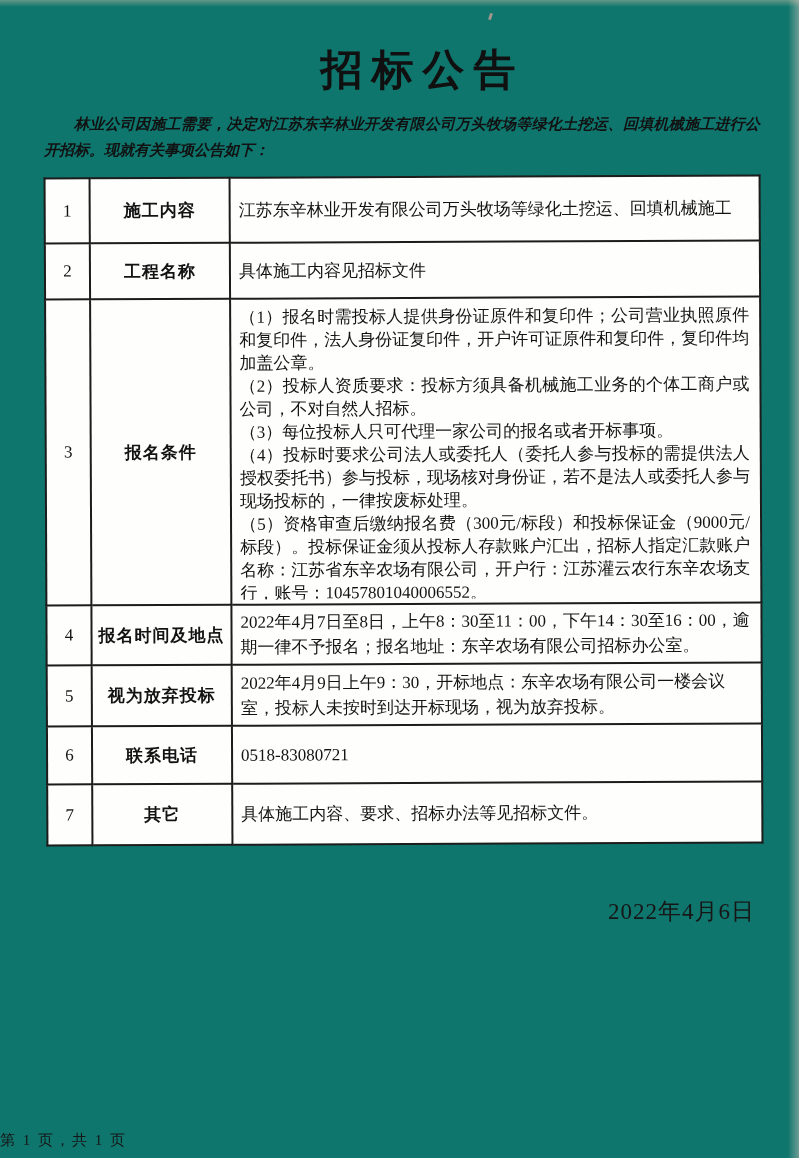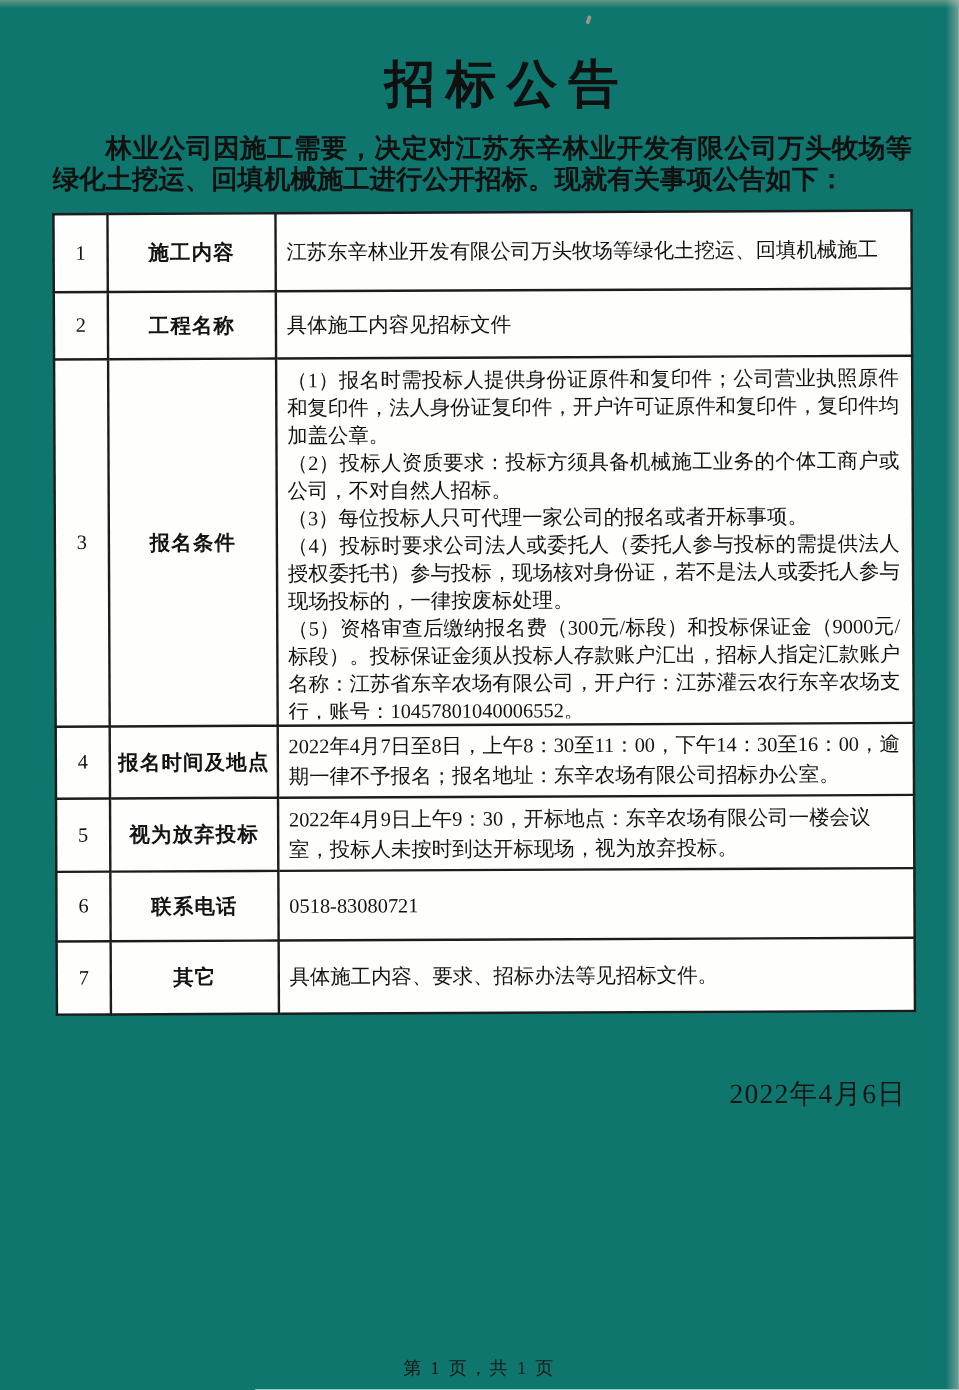--- a/index.html
+++ b/index.html
@@ -30,22 +30,22 @@
   .title {
     position:absolute; top:42px; left:23px; width:799px;
     text-align:center;
     font-size:42px; font-weight:700; letter-spacing:9px;
     color:#101010;
   }
   
   .intro {
     position:absolute; top:111px; left:44px; width:716px;
     font-family:"Liberation Sans","DejaVu Sans",sans-serif;
-    font-weight:700; font-size:22px; line-height:26px;
-    text-indent:2em; text-align:justify; color:#111;
+    font-weight:700; font-size:15px; line-height:26px;
+    text-indent:2em; text-align:justify; color:#111;font-style:italic;
   }
   
   .tbl-wrap {
     position:absolute; top:176px; left:45px; width:717px;
     transform:rotate(-0.25deg);
   }
   table.notice {
     width:100%; border-collapse:collapse; table-layout:fixed;
     font-size:17px; color:#131313;
   }
@@ -76,21 +76,21 @@
     position:absolute; top:857px; right:44px;
     font-family:"Liberation Sans","DejaVu Sans",sans-serif;
     font-weight:600; font-size:17.5px; letter-spacing:2px;
   }
   .doc-date {
     position:absolute; top:896px; right:44px;
     font-size:23px; letter-spacing:1px;
   }
   .page-num {
     position:absolute; top:1131px; left:0; width:100%;
-    text-align:center; font-size:15px; letter-spacing:2px;
+    text-align:left; font-size:15px; letter-spacing:2px;
   }
 </style>
 </head>
 <body>
 
 <div class="page">
 
   <div class="edge-top"></div>
   <div class="edge-right"></div>
   <div class="speck"></div>

